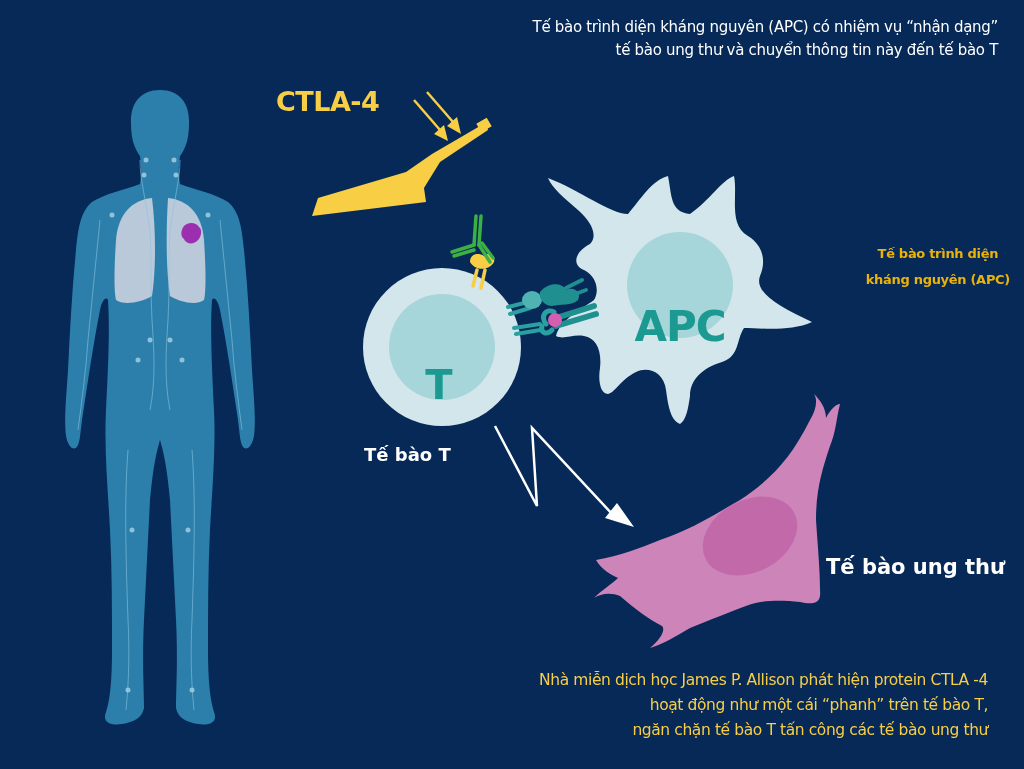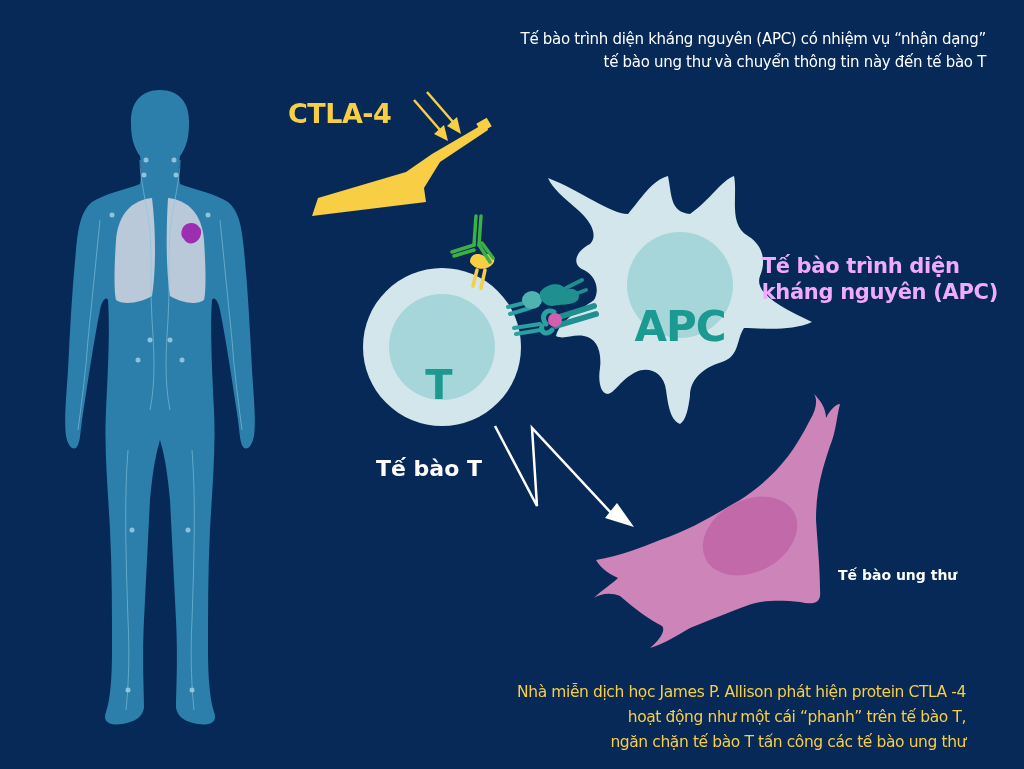--- a/index.html
+++ b/index.html
@@ -4,50 +4,50 @@
   <style>
     html, body { margin: 0; padding: 0; }
     body {
       width: 1024px; height: 769px; overflow: hidden;
       background: #062957;
       font-family: "Liberation Sans", sans-serif;
       position: relative;
     }
     .stage { position: absolute; left: 0; top: 0; width: 1024px; height: 769px; }
     svg.art { position: absolute; left: 0; top: 0; }
-    .txt { position: absolute; margin: 12px; }
+    .txt { position: absolute; margin: 0; }
     .top-caption {
       right: 26px; top: 16px; width: 600px;
       text-align: right; color: #ffffff;
       font-family: "DejaVu Sans", sans-serif;
       font-size: 15px; line-height: 23px; letter-spacing: -0.3px;
     }
     .top-caption span, .bottom-caption span { display: block; }
     .protein-label {
       left: 276px; top: 86px; color: #f8ce45;
       font-family: "DejaVu Sans", sans-serif; font-weight: bold;
       font-size: 27px; line-height: 32px; letter-spacing: -0.5px;
     }
     .protein-label span { display: block; }
     .apc-label {
-      right: 14px; top: 241px; text-align: left; color: #f0abfc;
+      right: 14px; top: 241px; text-align: center; color: #eab308;
       font-family: "DejaVu Sans", sans-serif; font-weight: bold;
-      font-size: 21px; line-height: 26px; letter-spacing: -0.3px;
+      font-size: 13px; line-height: 26px; letter-spacing: -0.3px;
     }
     .apc-label span { display: block; }
     .tcell-label {
       left: 364px; top: 444px; color: #ffffff;
-      font-family: "DejaVu Sans", sans-serif; font-weight: bold; font-size: 22px;
+      font-family: "DejaVu Sans", sans-serif; font-weight: bold; font-size: 18px;
     }
     .cancer-label {
       left: 826px; top: 555px; color: #ffffff;
-      font-family: "DejaVu Sans", sans-serif; font-weight: bold; font-size: 14px;
+      font-family: "DejaVu Sans", sans-serif; font-weight: bold; font-size: 21px;
     }
     .bottom-caption {
-      right: 46px; top: 668px; width: 600px; text-align: right;
+      right: 36px; top: 668px; width: 600px; text-align: right;
       color: #f8ce45; font-family: "DejaVu Sans", sans-serif;
       font-size: 15.5px; line-height: 25px; letter-spacing: -0.4px;
     }
     .cell-letter {
       position: absolute; font-family: "DejaVu Sans", sans-serif; font-weight: bold;
       color: #1c9a92; text-align: center; margin-top: 44px;
     }
     .t-letter { left: 404px; top: 318px; width: 70px; font-size: 40px; }
     .apc-letter { left: 615px; top: 258px; width: 130px; font-size: 42px; letter-spacing: -1px; }
   </style>

